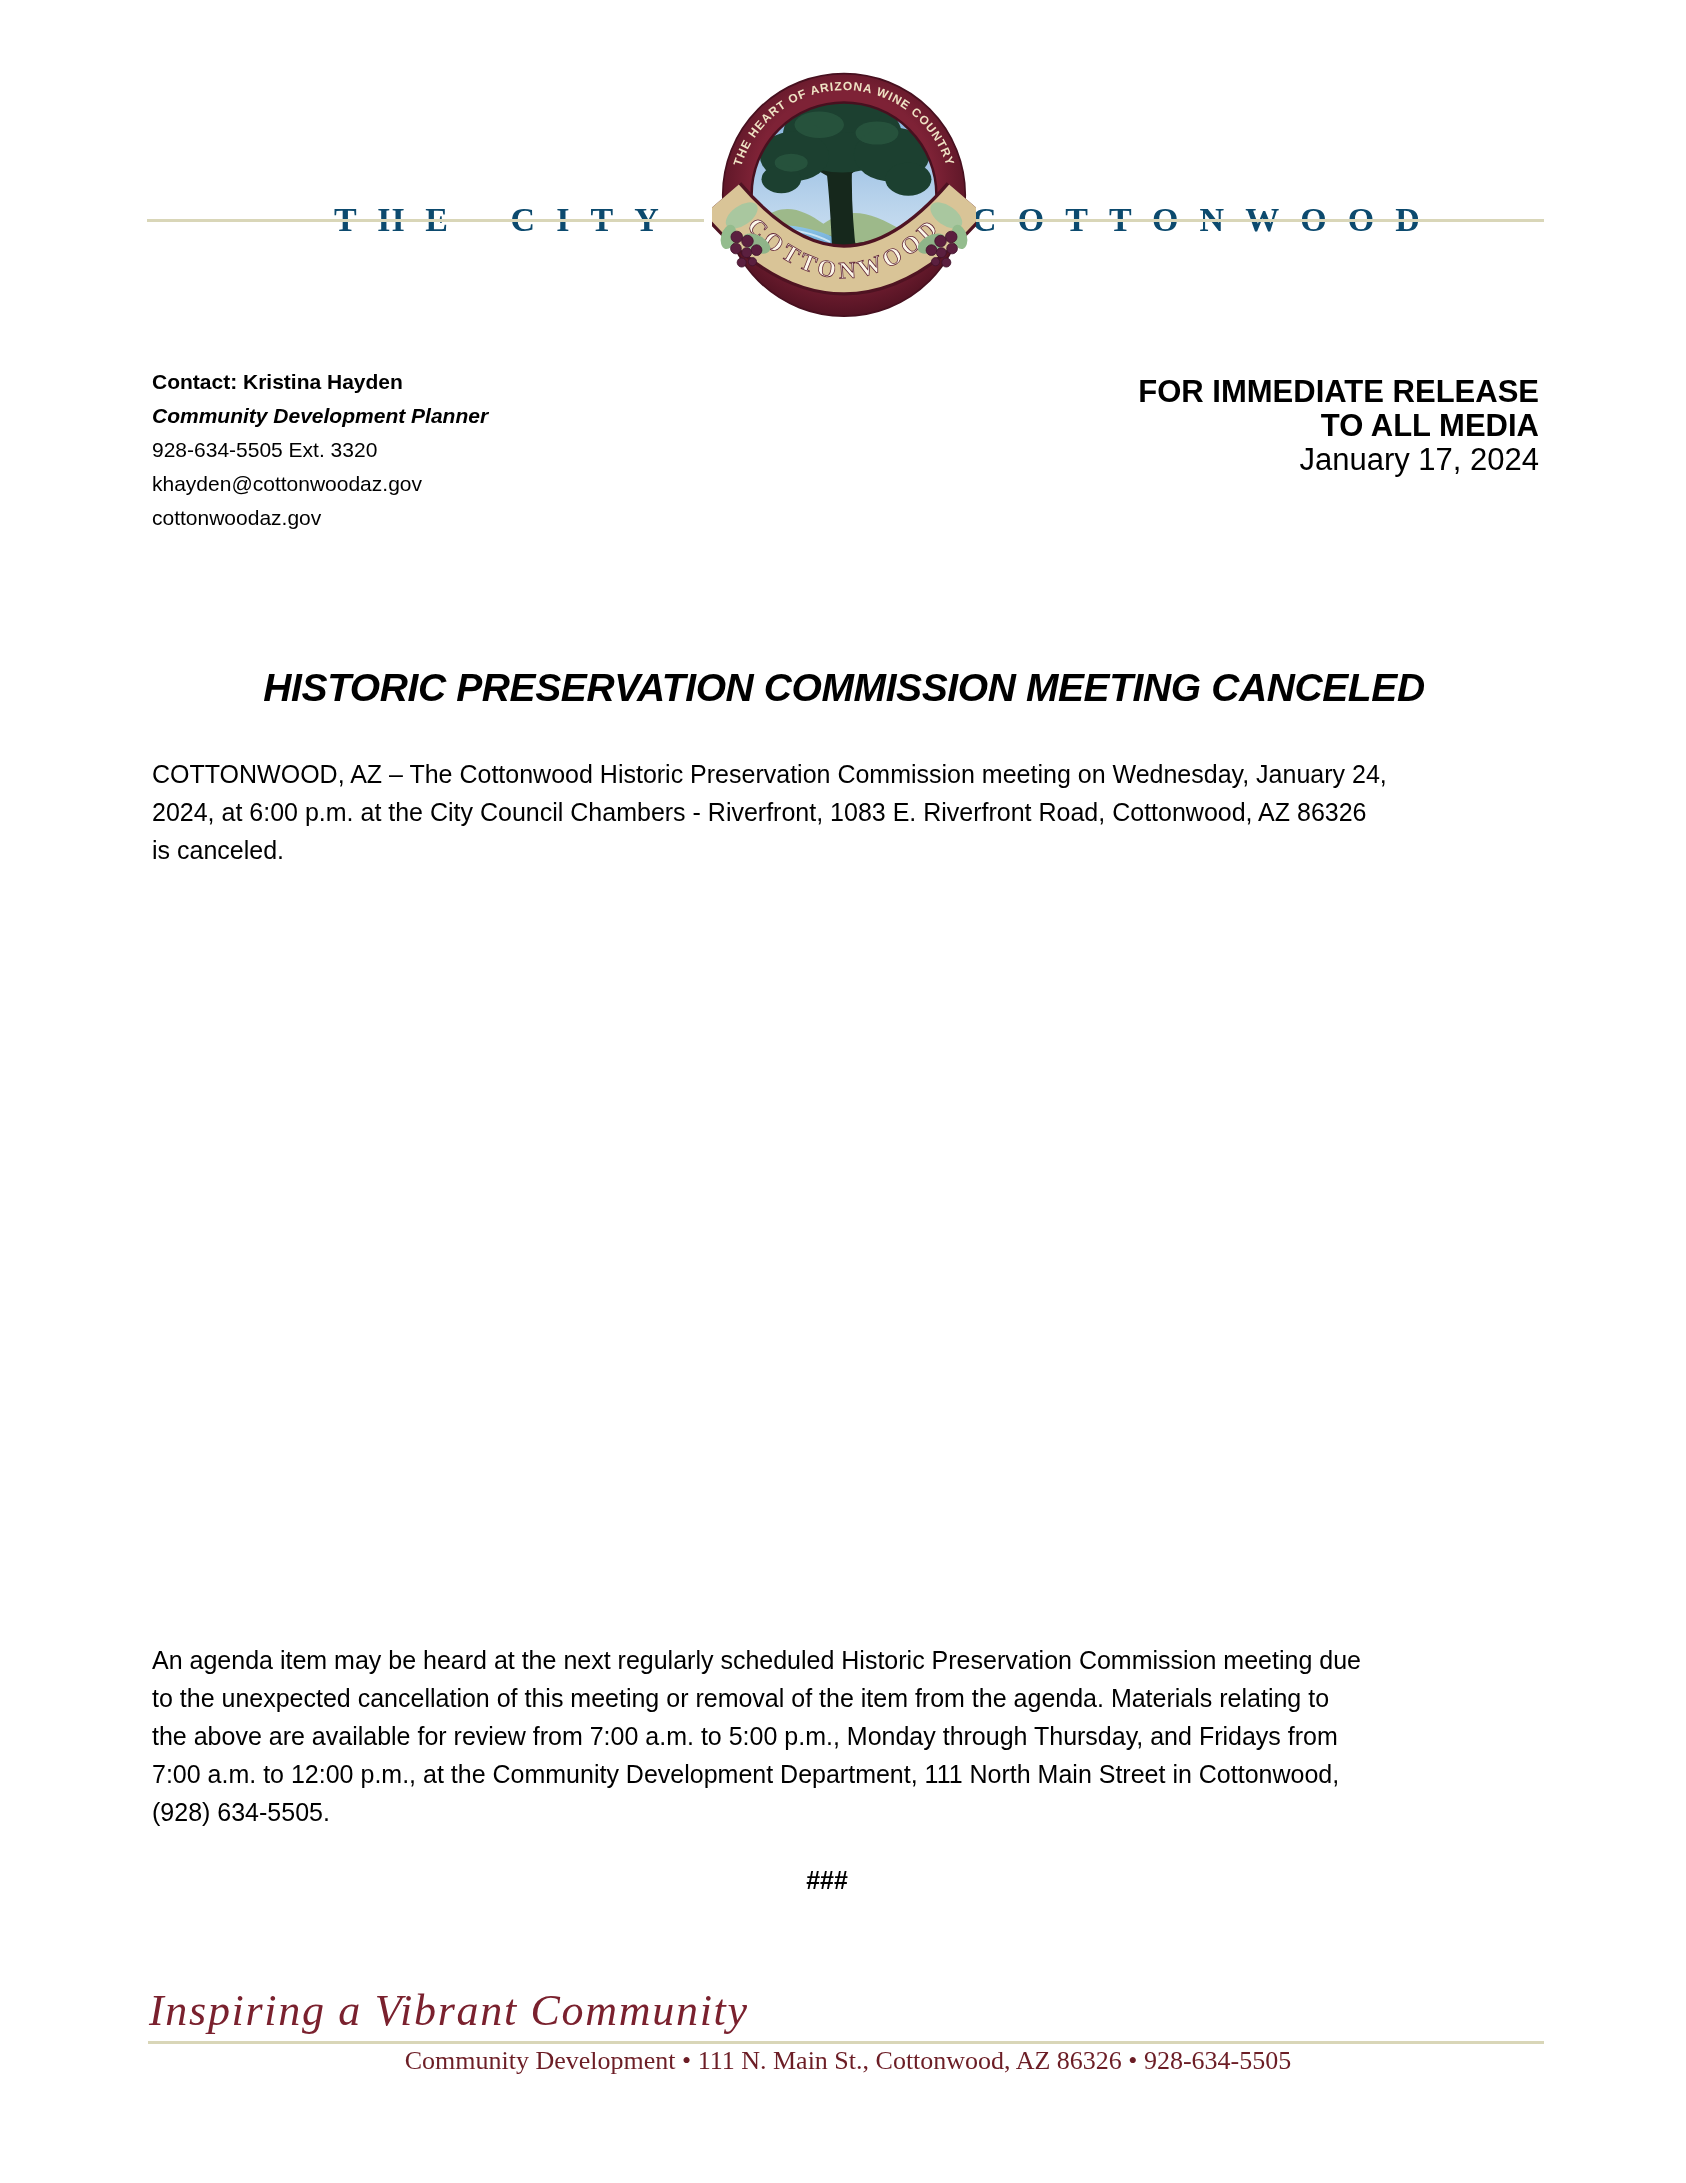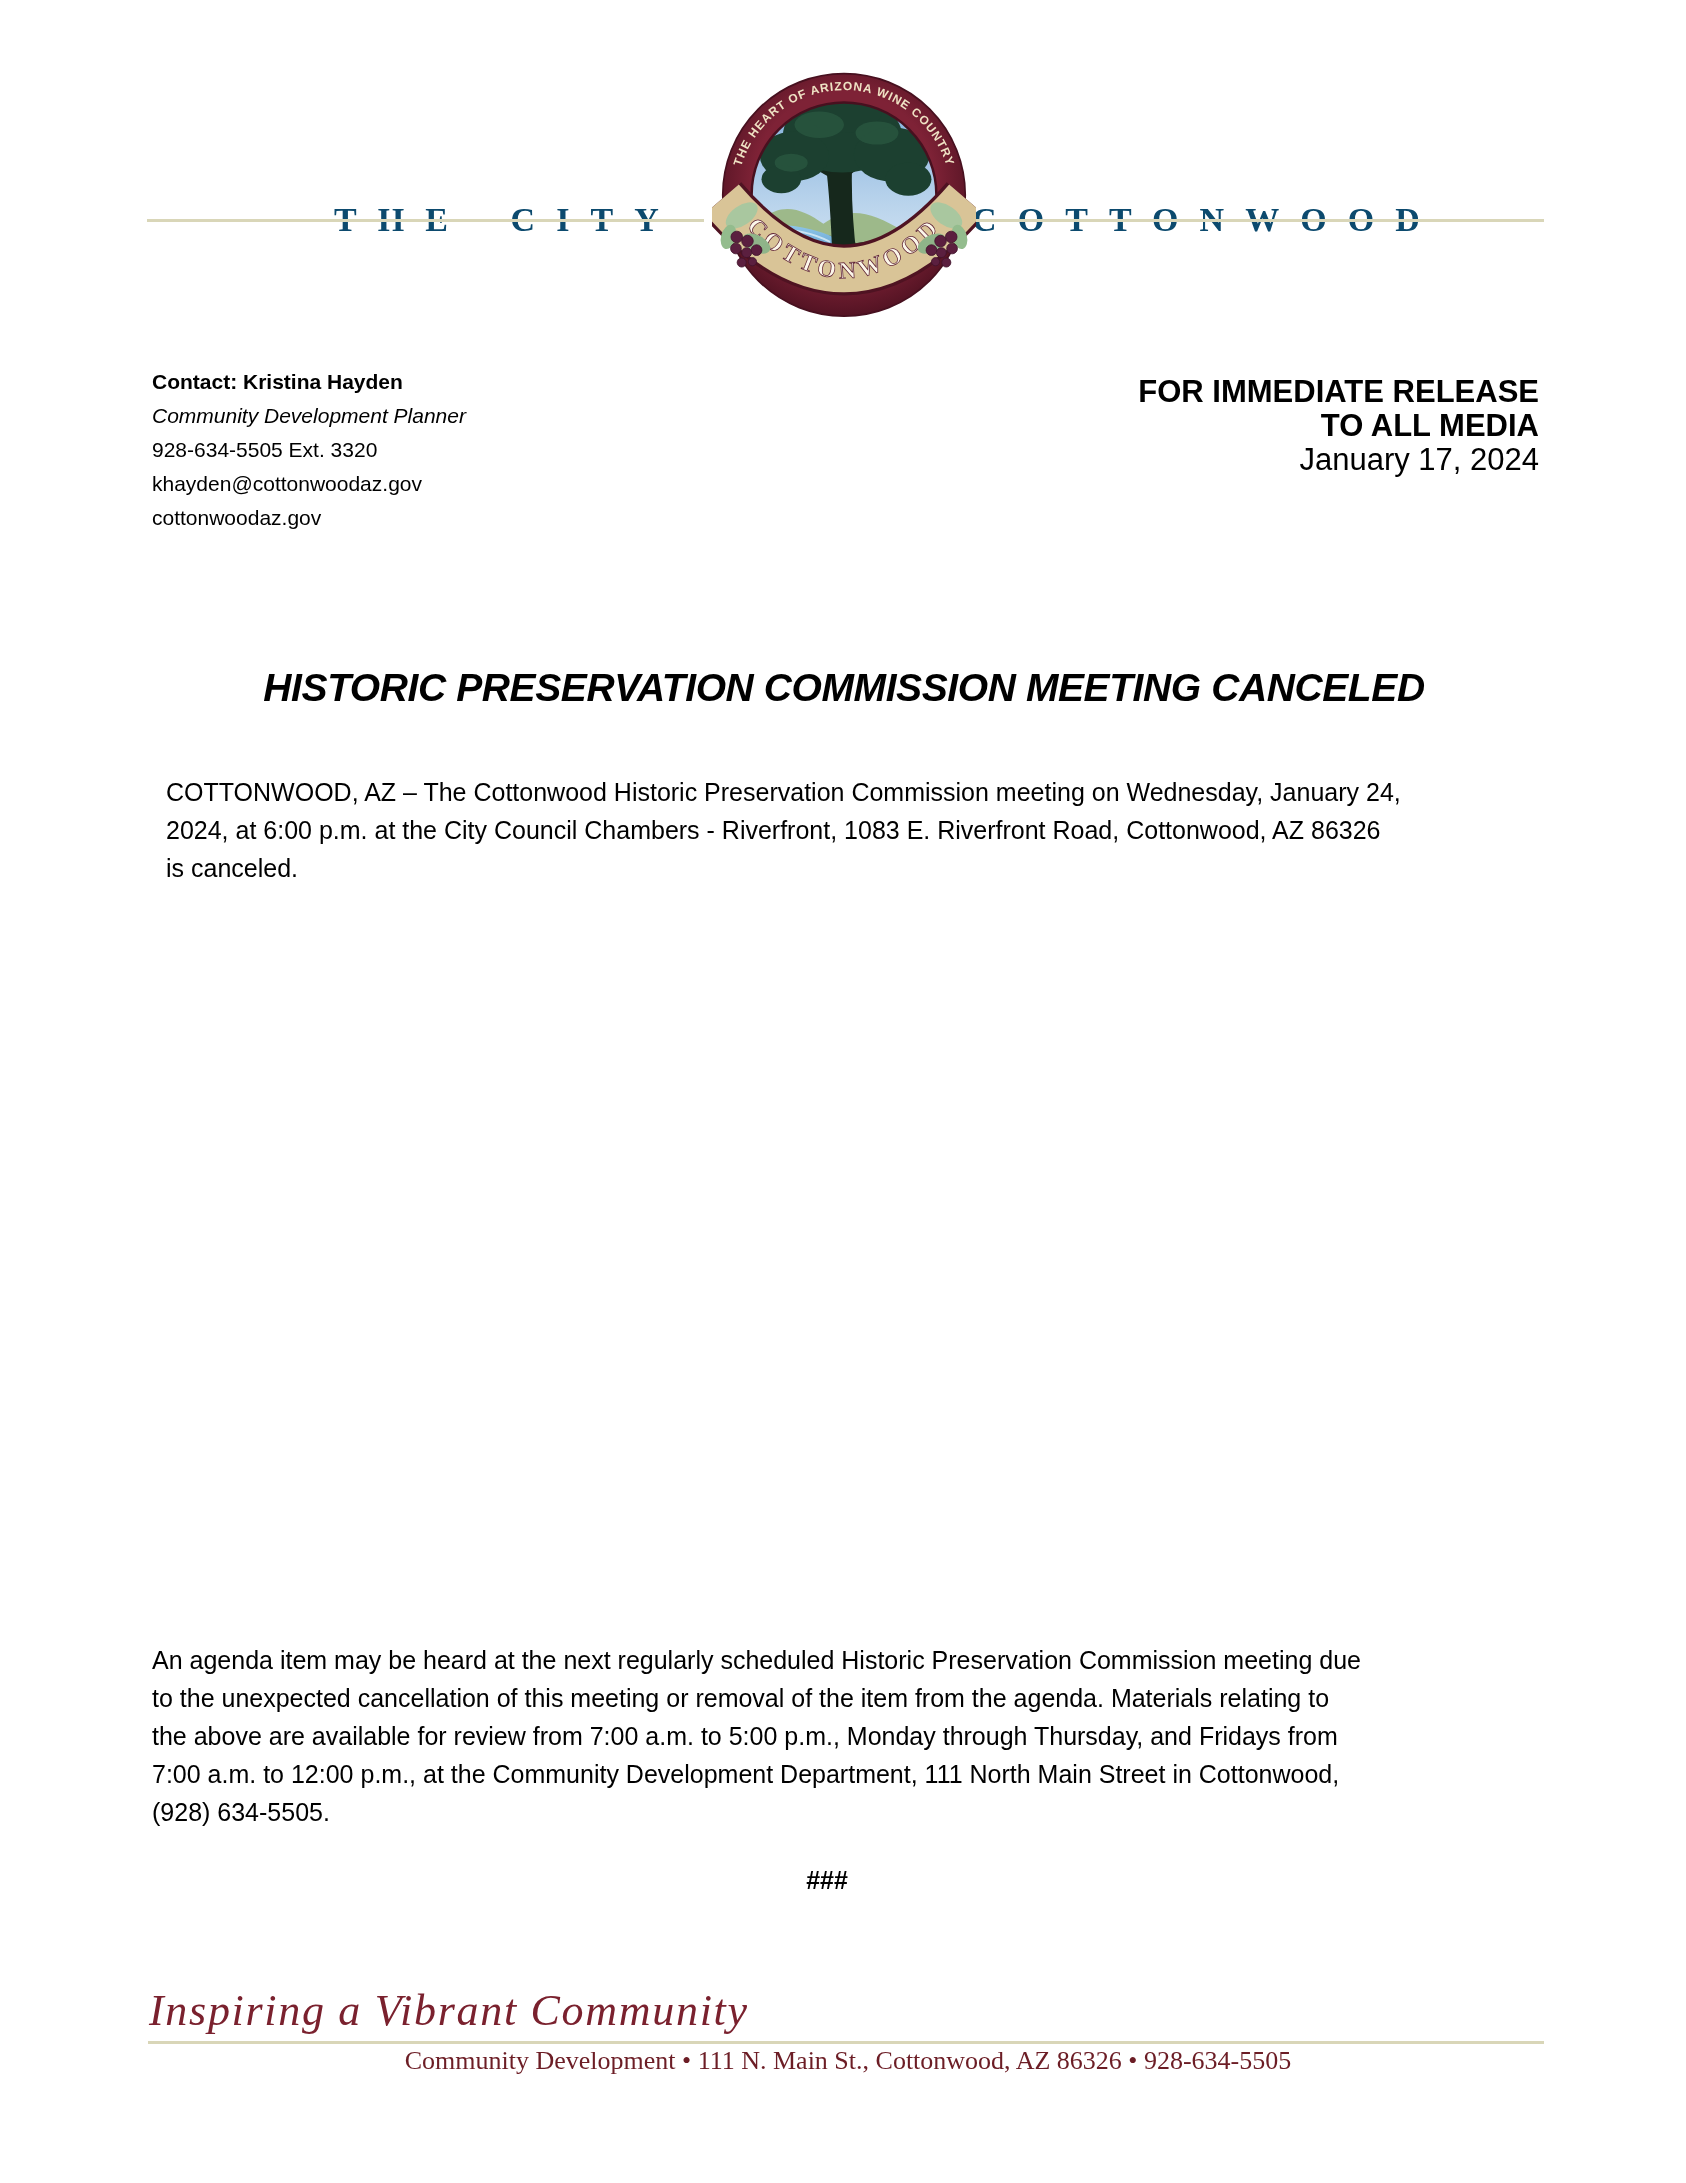--- a/index.html
+++ b/index.html
@@ -26,38 +26,38 @@
 
   .logo-wrap { position:absolute; left:712px; top:72px; width:264px; height:254px; }
   .logo-wrap svg { width:100%; height:100%; display:block; }
 
   
   .contact-block {
     position:absolute; left:152px; top:365px;
     font-size:21px; line-height:34px;
   }
   .contact-block .line:nth-child(1) { font-weight:700; }
-  .contact-block .line:nth-child(2) { font-style:italic; }
+  .contact-block .line:nth-child(2) { font-style:italic;font-weight:bold; }
 
   .release-block {
     position:absolute; right:148px; top:375px; text-align:right;
     font-size:31px; line-height:34px;
   }
   .release-block .line:nth-child(1),
   .release-block .line:nth-child(2) { font-weight:700; }
 
   
   .doc-title {
     position:absolute; left:151px; width:1386px; top:640px;
     text-align:center; font-size:39px; font-weight:700;
     letter-spacing:-0.4px; white-space:nowrap;font-style:italic;
   }
   .para { position:absolute; left:152px; width:1398px; font-size:25px; line-height:38px; }
   .para .line { white-space:nowrap; }
-  .para-1 { top:773px;margin-left:14px; }
+  .para-1 { top:755px; }
   .para-2 { top:1641px; }
 
   .end-marker {
     position:absolute; left:151px; width:1352px; top:1866px;
     text-align:center; font-size:25px; font-weight:600;
   }
 
   
   .footer-rule {
     position:absolute; left:148px; top:2041px; width:1396px; height:2.5px;

